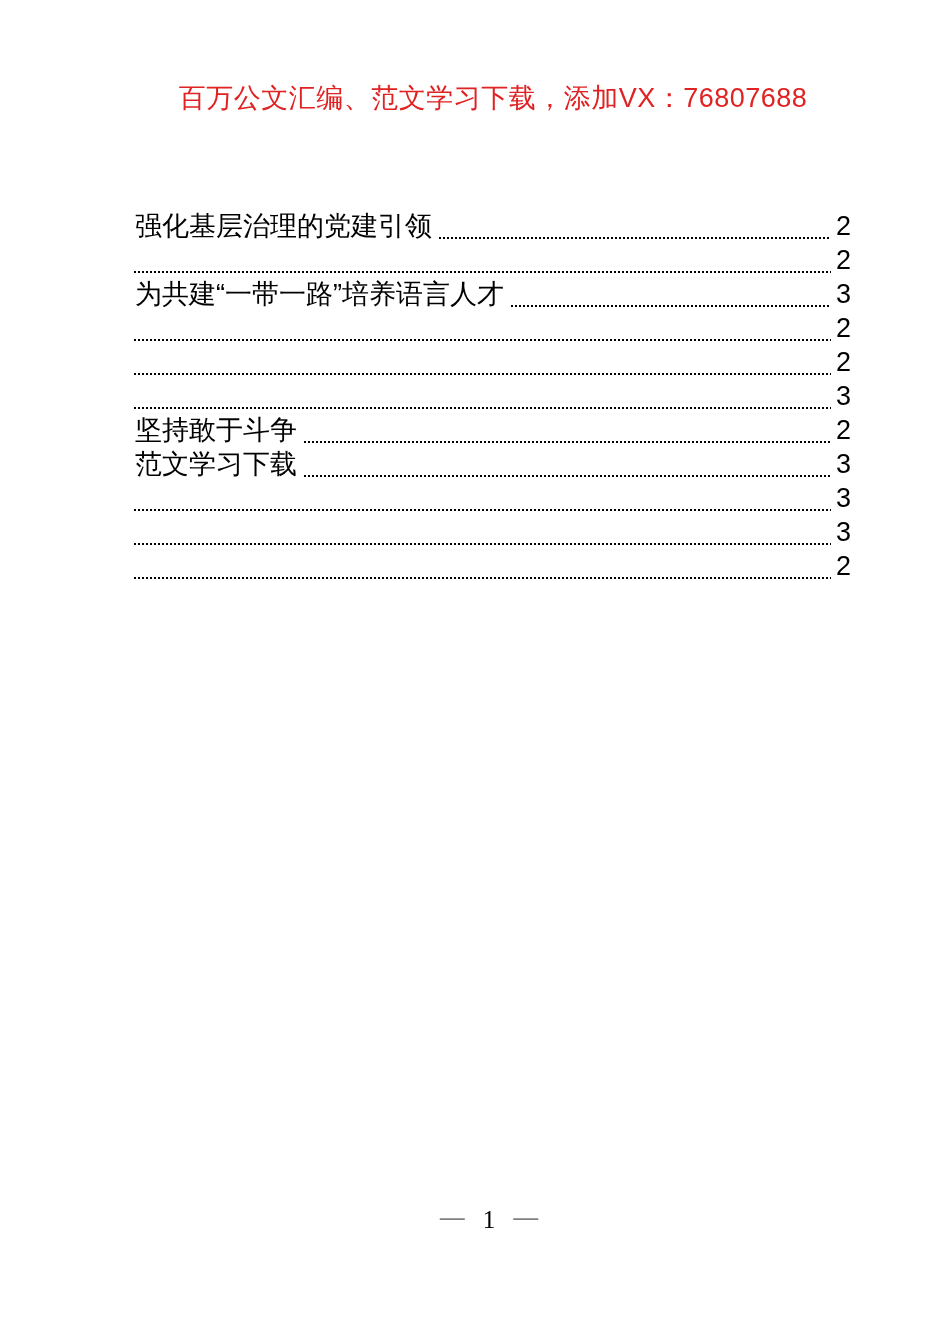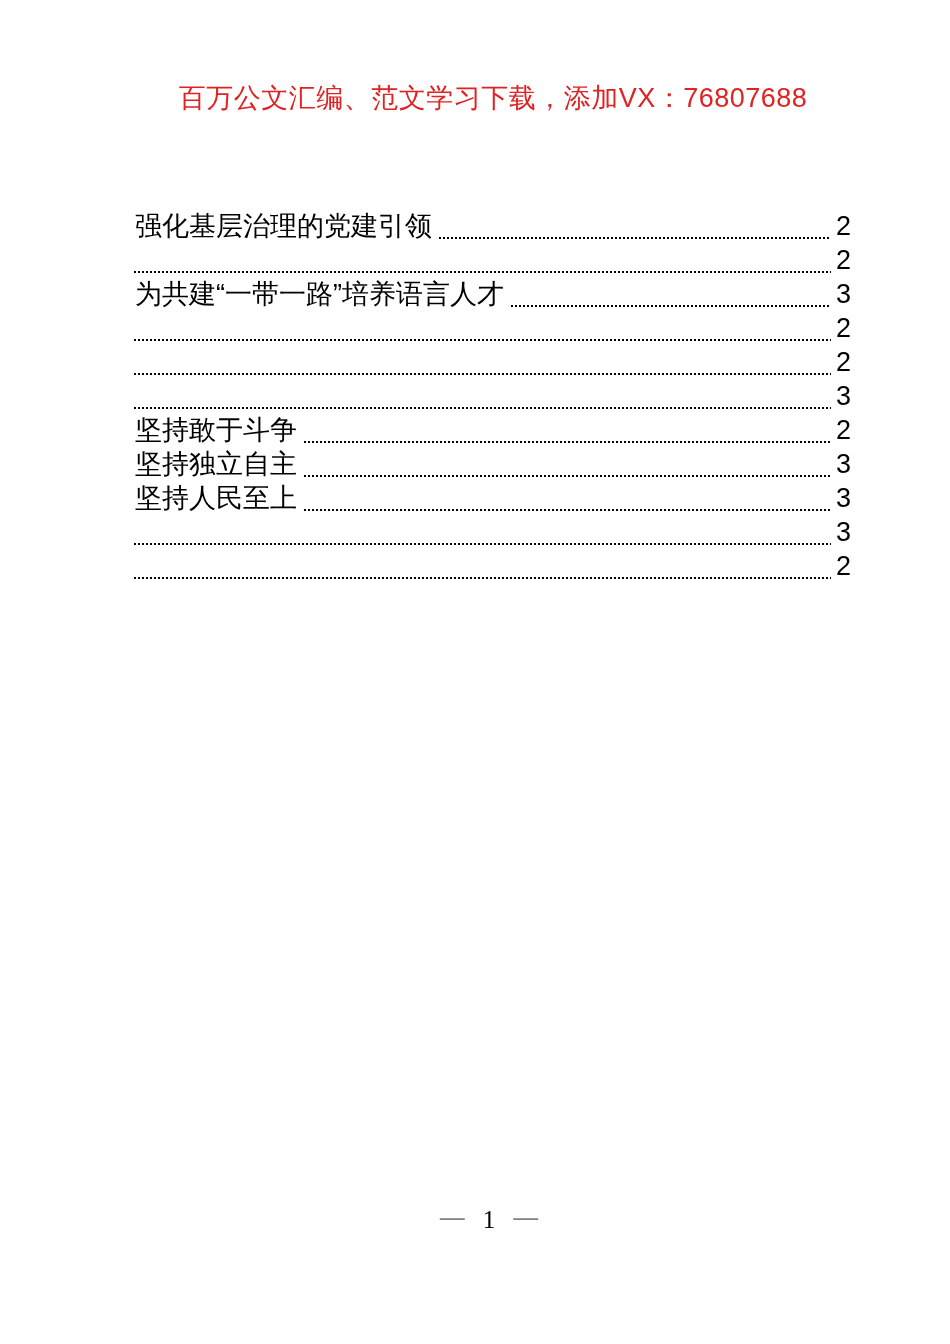--- a/index.html
+++ b/index.html
@@ -123,27 +123,26 @@
       <span class="toc-page">3</span>
     </div>
 
     <div class="toc-row">
       <span class="toc-title">坚持敢于斗争</span>
       <span class="toc-leader"></span>
       <span class="toc-page">2</span>
     </div>
 
     <div class="toc-row">
-      <span class="toc-title">坚持独立自主</span>
+      <span class="toc-title">范文学习下载</span>
       <span class="toc-leader"></span>
       <span class="toc-page">3</span>
     </div>
 
     <div class="toc-row">
-      <span class="toc-title">坚持人民至上</span>
       <span class="toc-leader"></span>
       <span class="toc-page">3</span>
     </div>
 
     <div class="toc-row">
       <span class="toc-leader"></span>
       <span class="toc-page">3</span>
     </div>
 
     <div class="toc-row">

